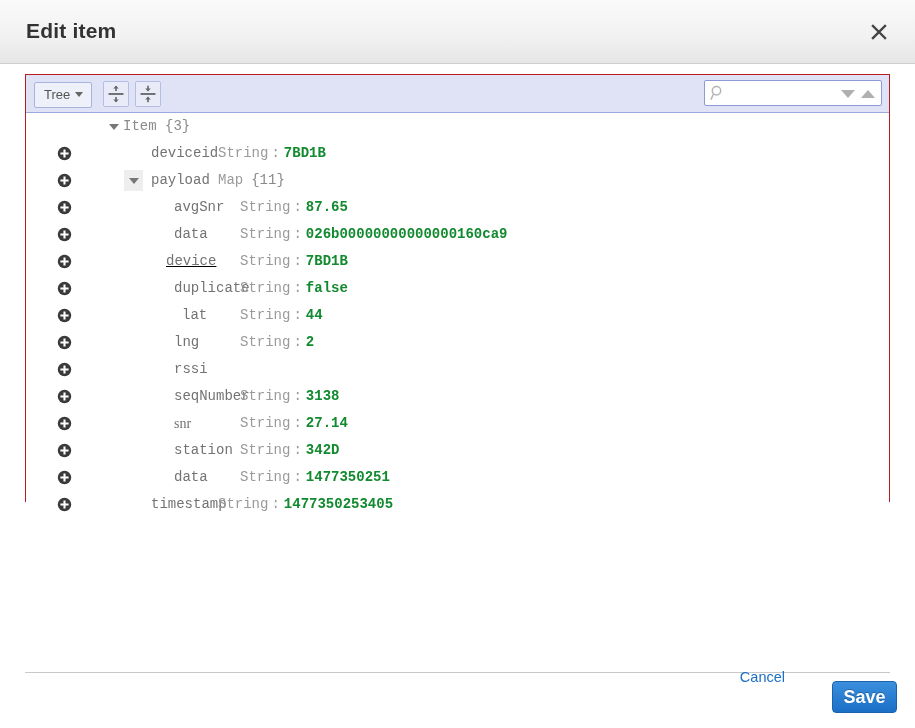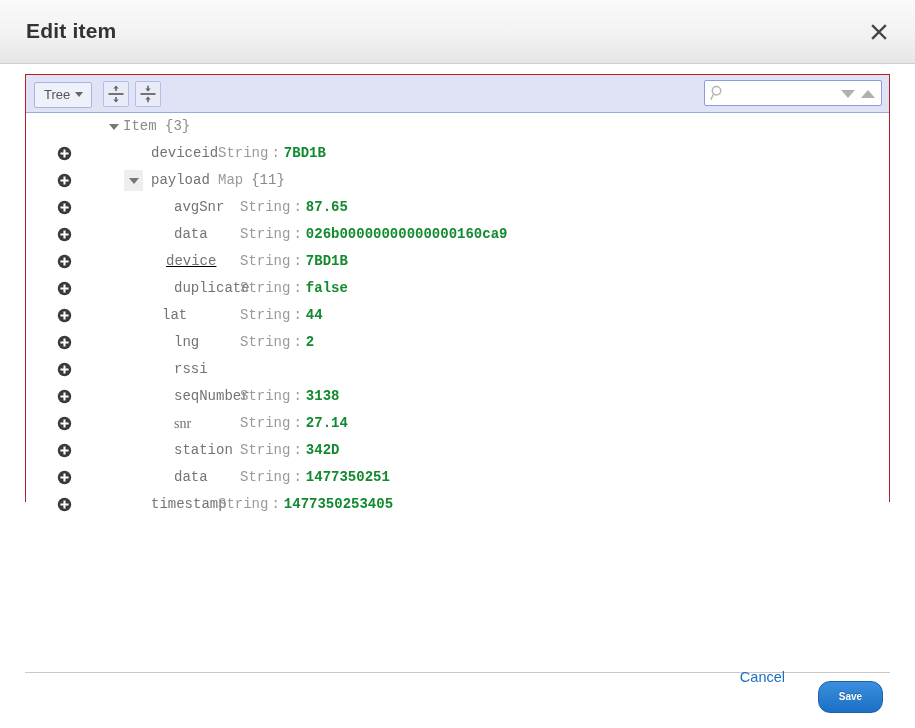--- a/index.html
+++ b/index.html
@@ -229,29 +229,29 @@
     position: absolute;
     right: 130px;
     top: 669px;
     font-size: 14.5px;
     color: #1c6fc4;
     cursor: pointer;
     font-family: "Liberation Sans", sans-serif;
   }
   .btn-save {
     position: absolute;
-    right: 32px;
+    right: 18px;
     top: 681px;
     width: 65px;
     height: 32px;
     background: linear-gradient(to bottom, #3b8fdd 0%, #1b6fc6 100%);
     border: 1px solid #1a62ad;
-    border-radius: 12px;
+    border-radius: 4px;
     color: #ffffff;
-    font-size: 10px;
+    font-size: 18px;
     font-weight: bold;
     font-family: "Liberation Sans", sans-serif;
     line-height: 30px;
     text-align: center;
     cursor: pointer;
     box-sizing: border-box;
     text-shadow: 0 -1px 0 rgba(0,0,0,0.25);
   }
 </style>
 </head>
@@ -381,21 +381,21 @@
             <span class="row-content" style="left: 148px;"><span class="fieldname">duplicate</span></span>
             <span class="row-content" style="left: 214px;"><span class="typelabel">String</span><span class="colon">:</span><span class="value">false</span></span>
           </div>
           <div class="tree-row">
             <span class="plus-icon">
               <svg width="15" height="15" viewBox="0 0 15 15">
                 <circle cx="7.5" cy="7.5" r="6.7" fill="#3a3a3a"></circle>
                 <path d="M7.5 3.4 L7.5 11.6 M3.4 7.5 L11.6 7.5" stroke="#ffffff" stroke-width="2.1" stroke-linecap="butt"></path>
               </svg>
             </span>
-            <span class="row-content" style="left: 136px; text-align: right;"><span class="fieldname">lat</span></span>
+            <span class="row-content" style="left: 156px; text-align: right;"><span class="fieldname">lat</span></span>
             <span class="row-content" style="left: 214px;"><span class="typelabel">String</span><span class="colon">:</span><span class="value">44</span></span>
           </div>
           <div class="tree-row">
             <span class="plus-icon">
               <svg width="15" height="15" viewBox="0 0 15 15">
                 <circle cx="7.5" cy="7.5" r="6.7" fill="#3a3a3a"></circle>
                 <path d="M7.5 3.4 L7.5 11.6 M3.4 7.5 L11.6 7.5" stroke="#ffffff" stroke-width="2.1" stroke-linecap="butt"></path>
               </svg>
             </span>
             <span class="row-content" style="left: 148px;"><span class="fieldname">lng</span></span>

